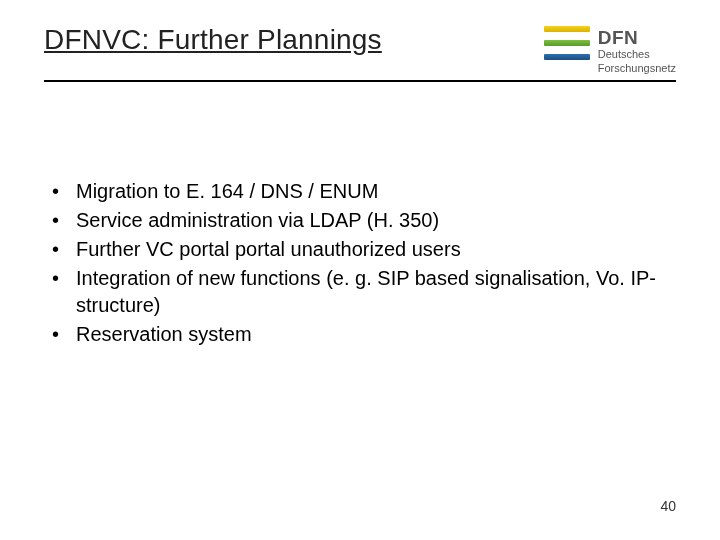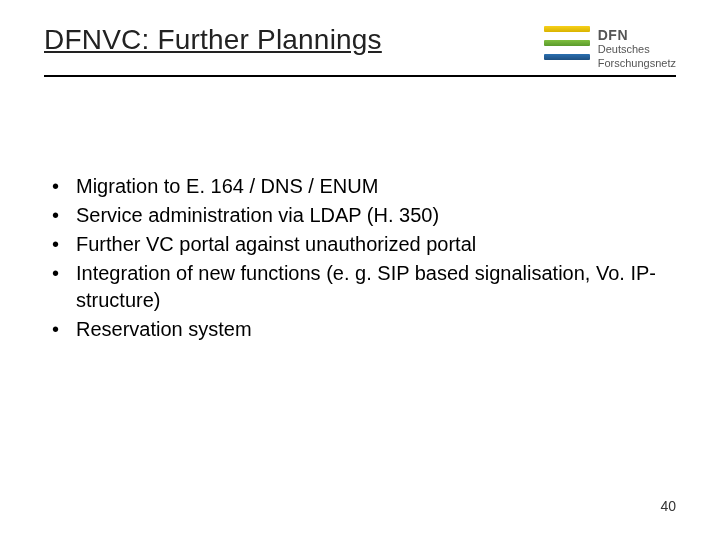--- a/index.html
+++ b/index.html
@@ -45,21 +45,21 @@
   .logo-bar.top    { background: linear-gradient(#f7d01a,#d9b300); }
   .logo-bar.mid    { background: linear-gradient(#7fbf3f,#5a9a2c); margin-bottom: 2px; }
   .logo-bar.bot    { background: linear-gradient(#2a6fb0,#1e4f80); }
   .logo-text {
     display: flex;
     flex-direction: column;
     line-height: 1;
     padding-top: 2px;
   }
   .logo-text .acr {
-    font-size: 14px;
+    font-size: 19px;
     font-weight: 700;
     letter-spacing: 0.5px;
     color: #555;
   }
   .logo-text .sub {
     font-size: 11px;
     color: #555;
     margin-top: 2px;
     line-height: 1.05;
   }
@@ -113,20 +113,20 @@
         <span class="sub">Deutsches</span>
         <span class="sub">Forschungsnetz</span>
       </div>
     </div>
   </div>
 
   <div class="content">
     <ul class="bullets" id="bullet-list">
         <li><span>Migration to E. 164 / DNS / ENUM</span></li>
         <li><span class="b">Service administration</span><span> via LDAP (H. 350)</span></li>
-        <li><span>Further </span><span class="b">VC portal</span><span> against unauthorized portal</span></li>
+        <li><span>Further </span><span class="b">VC portal</span><span> portal unauthorized users</span></li>
         <li><span>Integration of </span><span class="b">new functions</span><span> (e. g. SIP based signalisation, Vo. IP-structure)</span></li>
         <li><span class="b">Reservation system</span></li>
       </ul>
   </div>
 
   <div class="pagenum">40</div>
 </div>
 
 </body></html>

